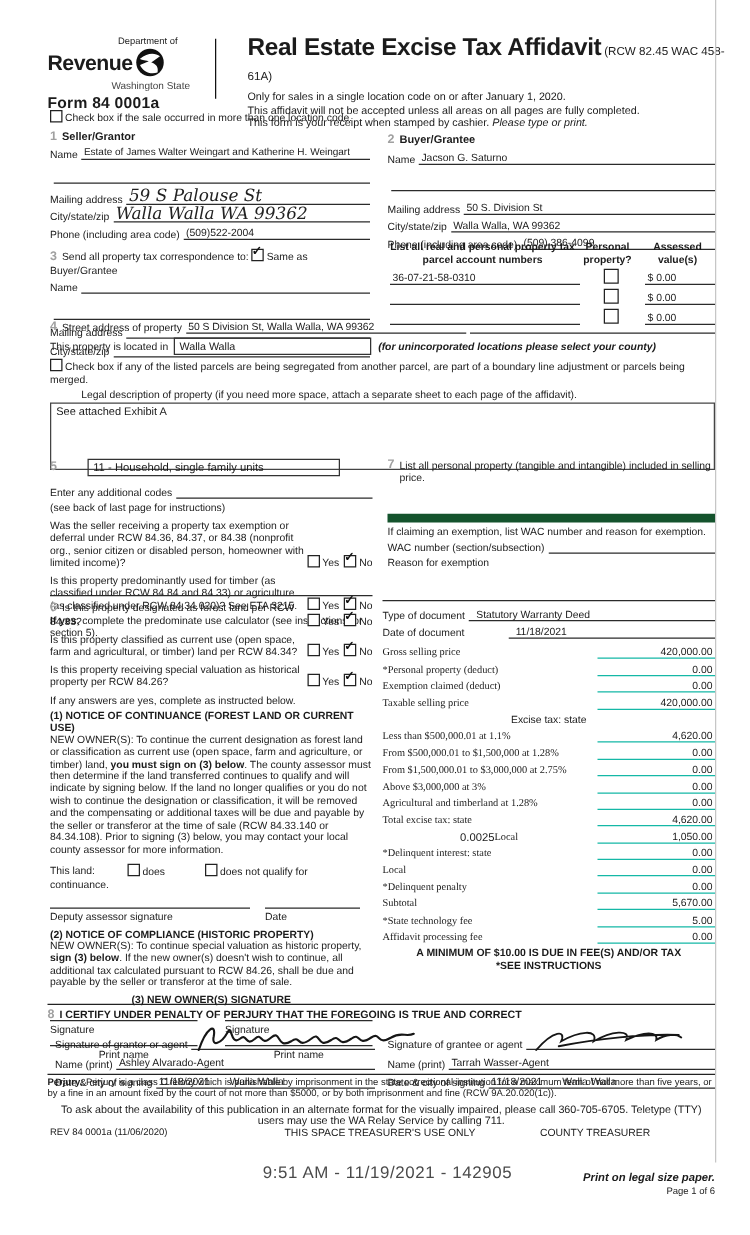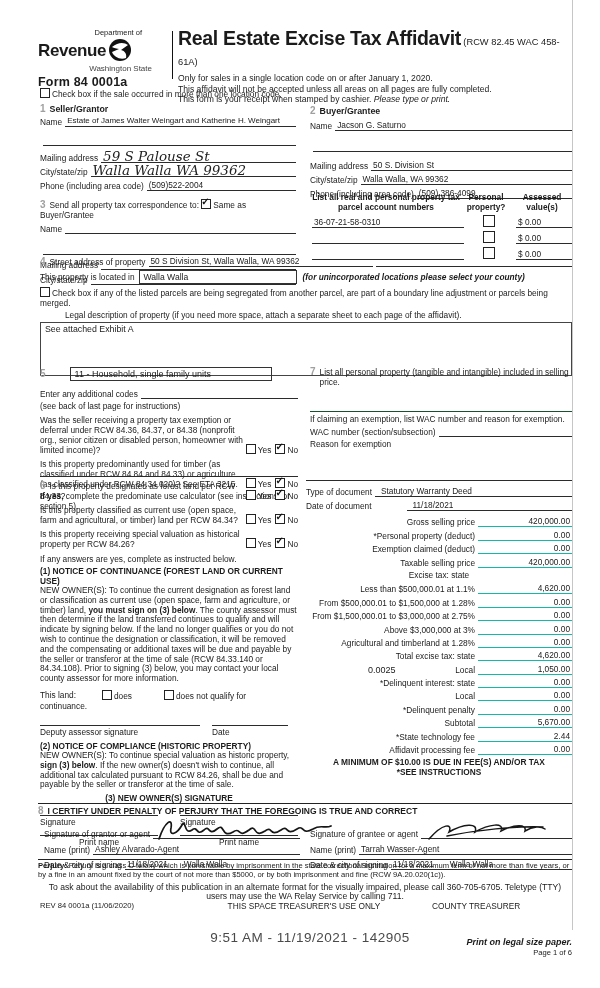--- a/index.html
+++ b/index.html
@@ -14,21 +14,21 @@
   .lbl{white-space:nowrap;}
   .fill{flex:1;border-bottom:1px solid #2b2b2b;margin-left:3px;padding:0 2px;min-height:10px;line-height:10px;}
   .minifill{display:inline-block;width:34px;border-bottom:1px solid #2b2b2b;margin:0 3px;height:8px;vertical-align:bottom;}
   .cb{display:inline-block;width:8px;height:8px;border:1px solid #222;position:relative;vertical-align:-1px;margin-right:2px;background:#fff;}
   .cb.checked::after{content:"✓";position:absolute;left:-1px;top:-3px;font-size:10px;font-weight:bold;color:#111;}
   .hand{font-family:"DejaVu Serif",serif;font-style:italic;font-size:13.5px;line-height:12px;color:#222;}
   .q{display:flex;margin-top:4px;}
   .qtext{flex:1;padding-right:2px;}
   .qyn{align-self:flex-end;white-space:nowrap;}
   .trow{display:flex;align-items:flex-end;height:13.4px;}
-  .tlbl{flex:1;text-align:right;white-space:nowrap;padding-right:3px;}
+  .tlbl{flex:1;text-align:left;white-space:nowrap;padding-right:3px;font-family:Liberation Serif, serif;}
   .tprefix{padding-left:62px;font-size:9px;}
   .tfill{flex:0 0 92px;border-bottom:1px solid #14b8a6;text-align:right;padding-right:2px;min-height:10px;}
   .toplined{border-top:1px solid #2b2b2b;padding-top:1px;display:block;}
   .boxed{border:1px solid #333;padding:1px 4px;}
   .parcel-grid{display:flex;align-items:flex-end;margin-top:3px;}
   .pnum{flex:0 0 148px;border-bottom:1px solid #2b2b2b;min-height:10px;padding:0 2px;}
   .pcb{flex:0 0 52px;text-align:center;}
   .pcb .cb{width:10px;height:10px;}
   .pval{flex:1;border-bottom:1px solid #2b2b2b;min-height:10px;padding:0 2px;}
   .hdr-cell{font-weight:bold;text-align:center;line-height:9.5px;}
@@ -51,21 +51,21 @@
           <path d="M4,9 C10,4 16,4 20,7 L13,12 C17,13 19,16 18,20 C12,22 6,19 4,14 L11,11 C7,10 5,10 4,9 Z" fill="#fff"></path>
         </svg>
       </span>
     </div>
     <div style="text-align:right;padding-right:18px;font-size:8px;color:#444;">Washington State</div>
     <div style="font-weight:bold;font-size:12.5px;margin-top:3px;letter-spacing:0.2px;">Form 84 0001a</div>
   </div>
 
   <div class="abs" style="left:172px;top:31px;height:48px;border-left:1.5px solid #111;"></div>
 
-  <div class="abs" style="left:178px;top:28px;width:392px;">
+  <div class="abs" style="left:198px;top:28px;width:392px;">
     <div style="line-height:20px;">
       <span style="font-weight:bold;font-size:19.5px;letter-spacing:-0.3px;">Real Estate Excise Tax Affidavit</span>
       <span style="font-size:9.3px;">(RCW 82.45 WAC 458-61A)</span>
     </div>
     <div style="font-size:8.6px;line-height:10.6px;margin-top:1px;">
       <div>Only for sales in a single location code on or after January 1, 2020.</div>
       <div>This affidavit will not be accepted unless all areas on all pages are fully completed.</div>
       <div><span>This form is your receipt when stamped by cashier. </span><span class="i">Please type or print.</span></div>
     </div>
   </div>
@@ -198,21 +198,21 @@
         <span class="qyn"><span class="cb"></span><span>Yes</span><span class="cb checked" style="margin-left:4px;"></span><span>No</span></span>
       </div>
     <div style="margin-top:2px;"><span class="b">If yes,</span><span> complete the predominate use calculator (see instructions for section 5).</span></div>
   </div>
 
   <div class="abs" style="left:310px;top:367px;width:262px;">
     <div style="display:flex;">
         <span class="gray-num">7</span>
         <span>List all personal property (tangible and intangible) included in selling price.</span>
       </div>
-    <div style="border-top:1px solid #14532d;margin-top:24px;padding-top:2px;">If claiming an exemption, list WAC number and reason for exemption.</div>
+    <div style="border-top:7px solid #14532d;margin-top:24px;padding-top:2px;">If claiming an exemption, list WAC number and reason for exemption.</div>
     <div class="frow" style="margin-top:2px;">
         <span class="lbl">WAC number (section/subsection)</span>
         <span class="fill"></span>
       </div>
     <div style="margin-top:2px;">Reason for exemption</div>
   </div>
 
   <div class="abs" style="left:306px;top:480px;width:266px;border-top:1px solid #2b2b2b;padding-top:5px;">
     <div class="frow">
         <span class="lbl">Type of document</span>
@@ -282,21 +282,21 @@
     <div class="trow">
         <span class="tlbl">*Delinquent penalty</span>
         <span class="tfill">0.00</span>
       </div>
     <div class="trow">
         <span class="tlbl">Subtotal</span>
         <span class="tfill">5,670.00</span>
       </div>
     <div class="trow">
         <span class="tlbl">*State technology fee</span>
-        <span class="tfill">2.44</span>
+        <span class="tfill">5.00</span>
       </div>
     <div class="trow">
         <span class="tlbl">Affidavit processing fee</span>
         <span class="tfill">0.00</span>
       </div>
 
     <div class="b" style="text-align:center;margin-top:2px;font-size:8.4px;">A MINIMUM OF $10.00 IS DUE IN FEE(S) AND/OR TAX</div>
     <div class="b" style="text-align:center;">*SEE INSTRUCTIONS</div>
   </div>
 

